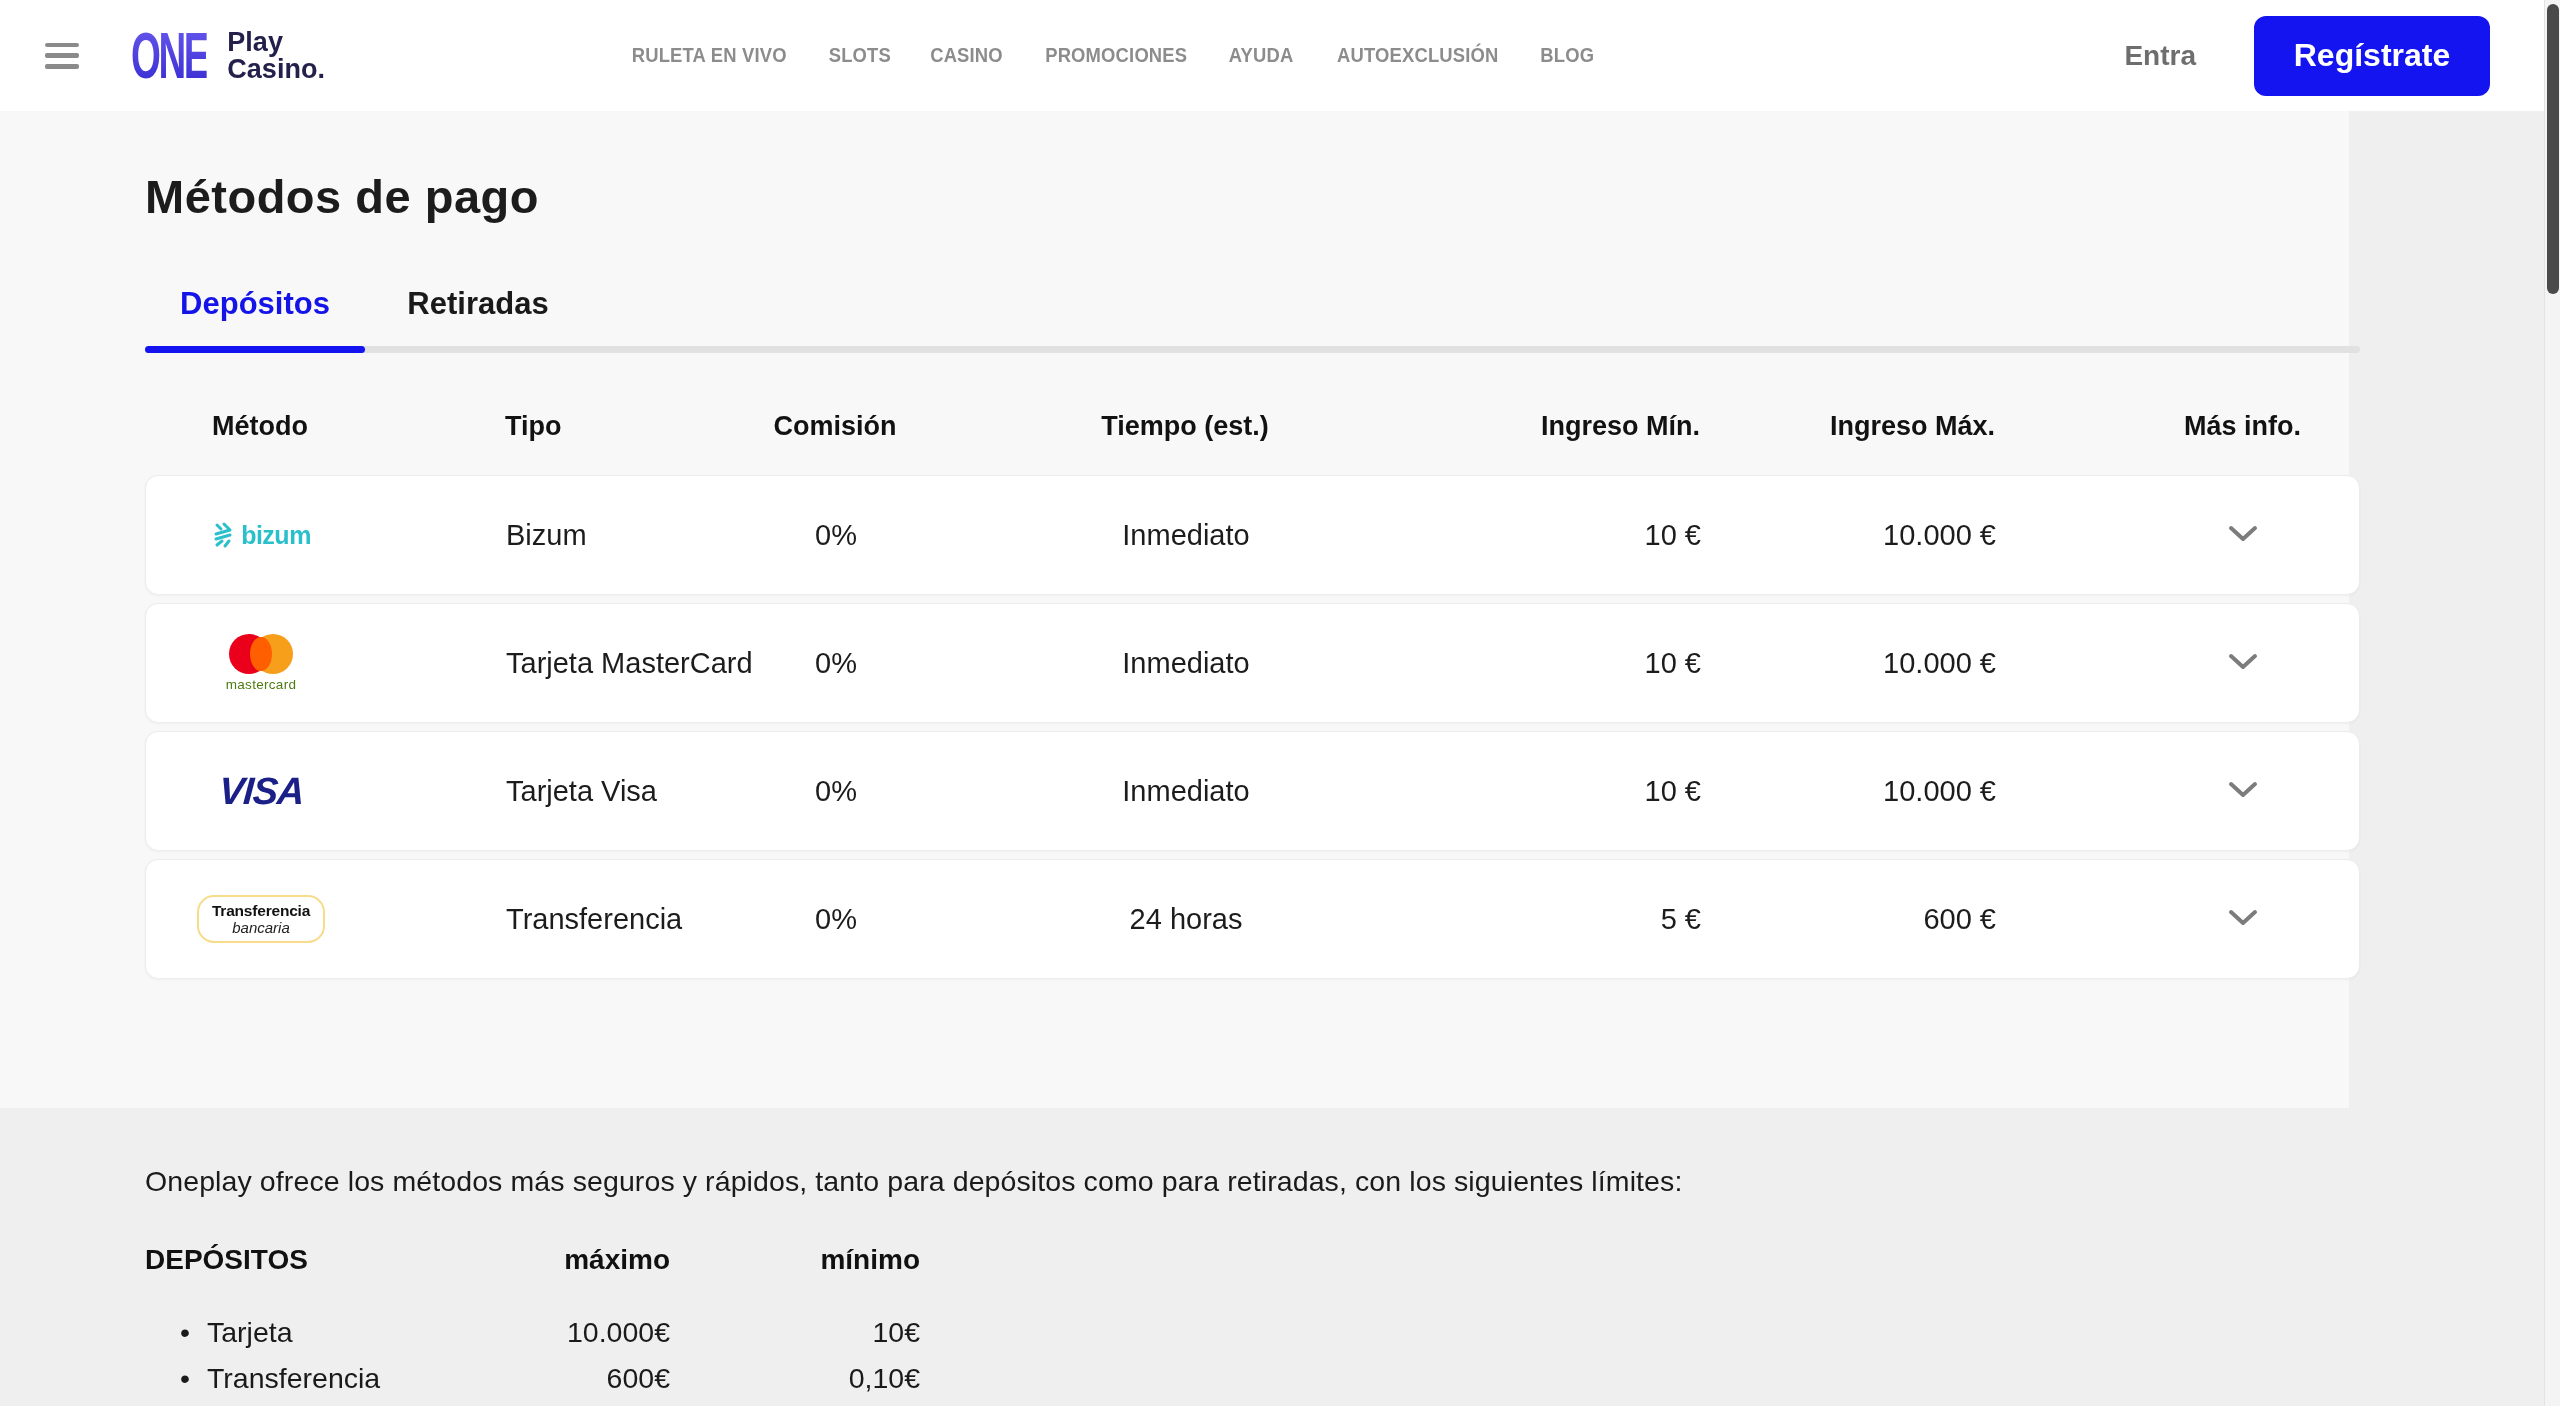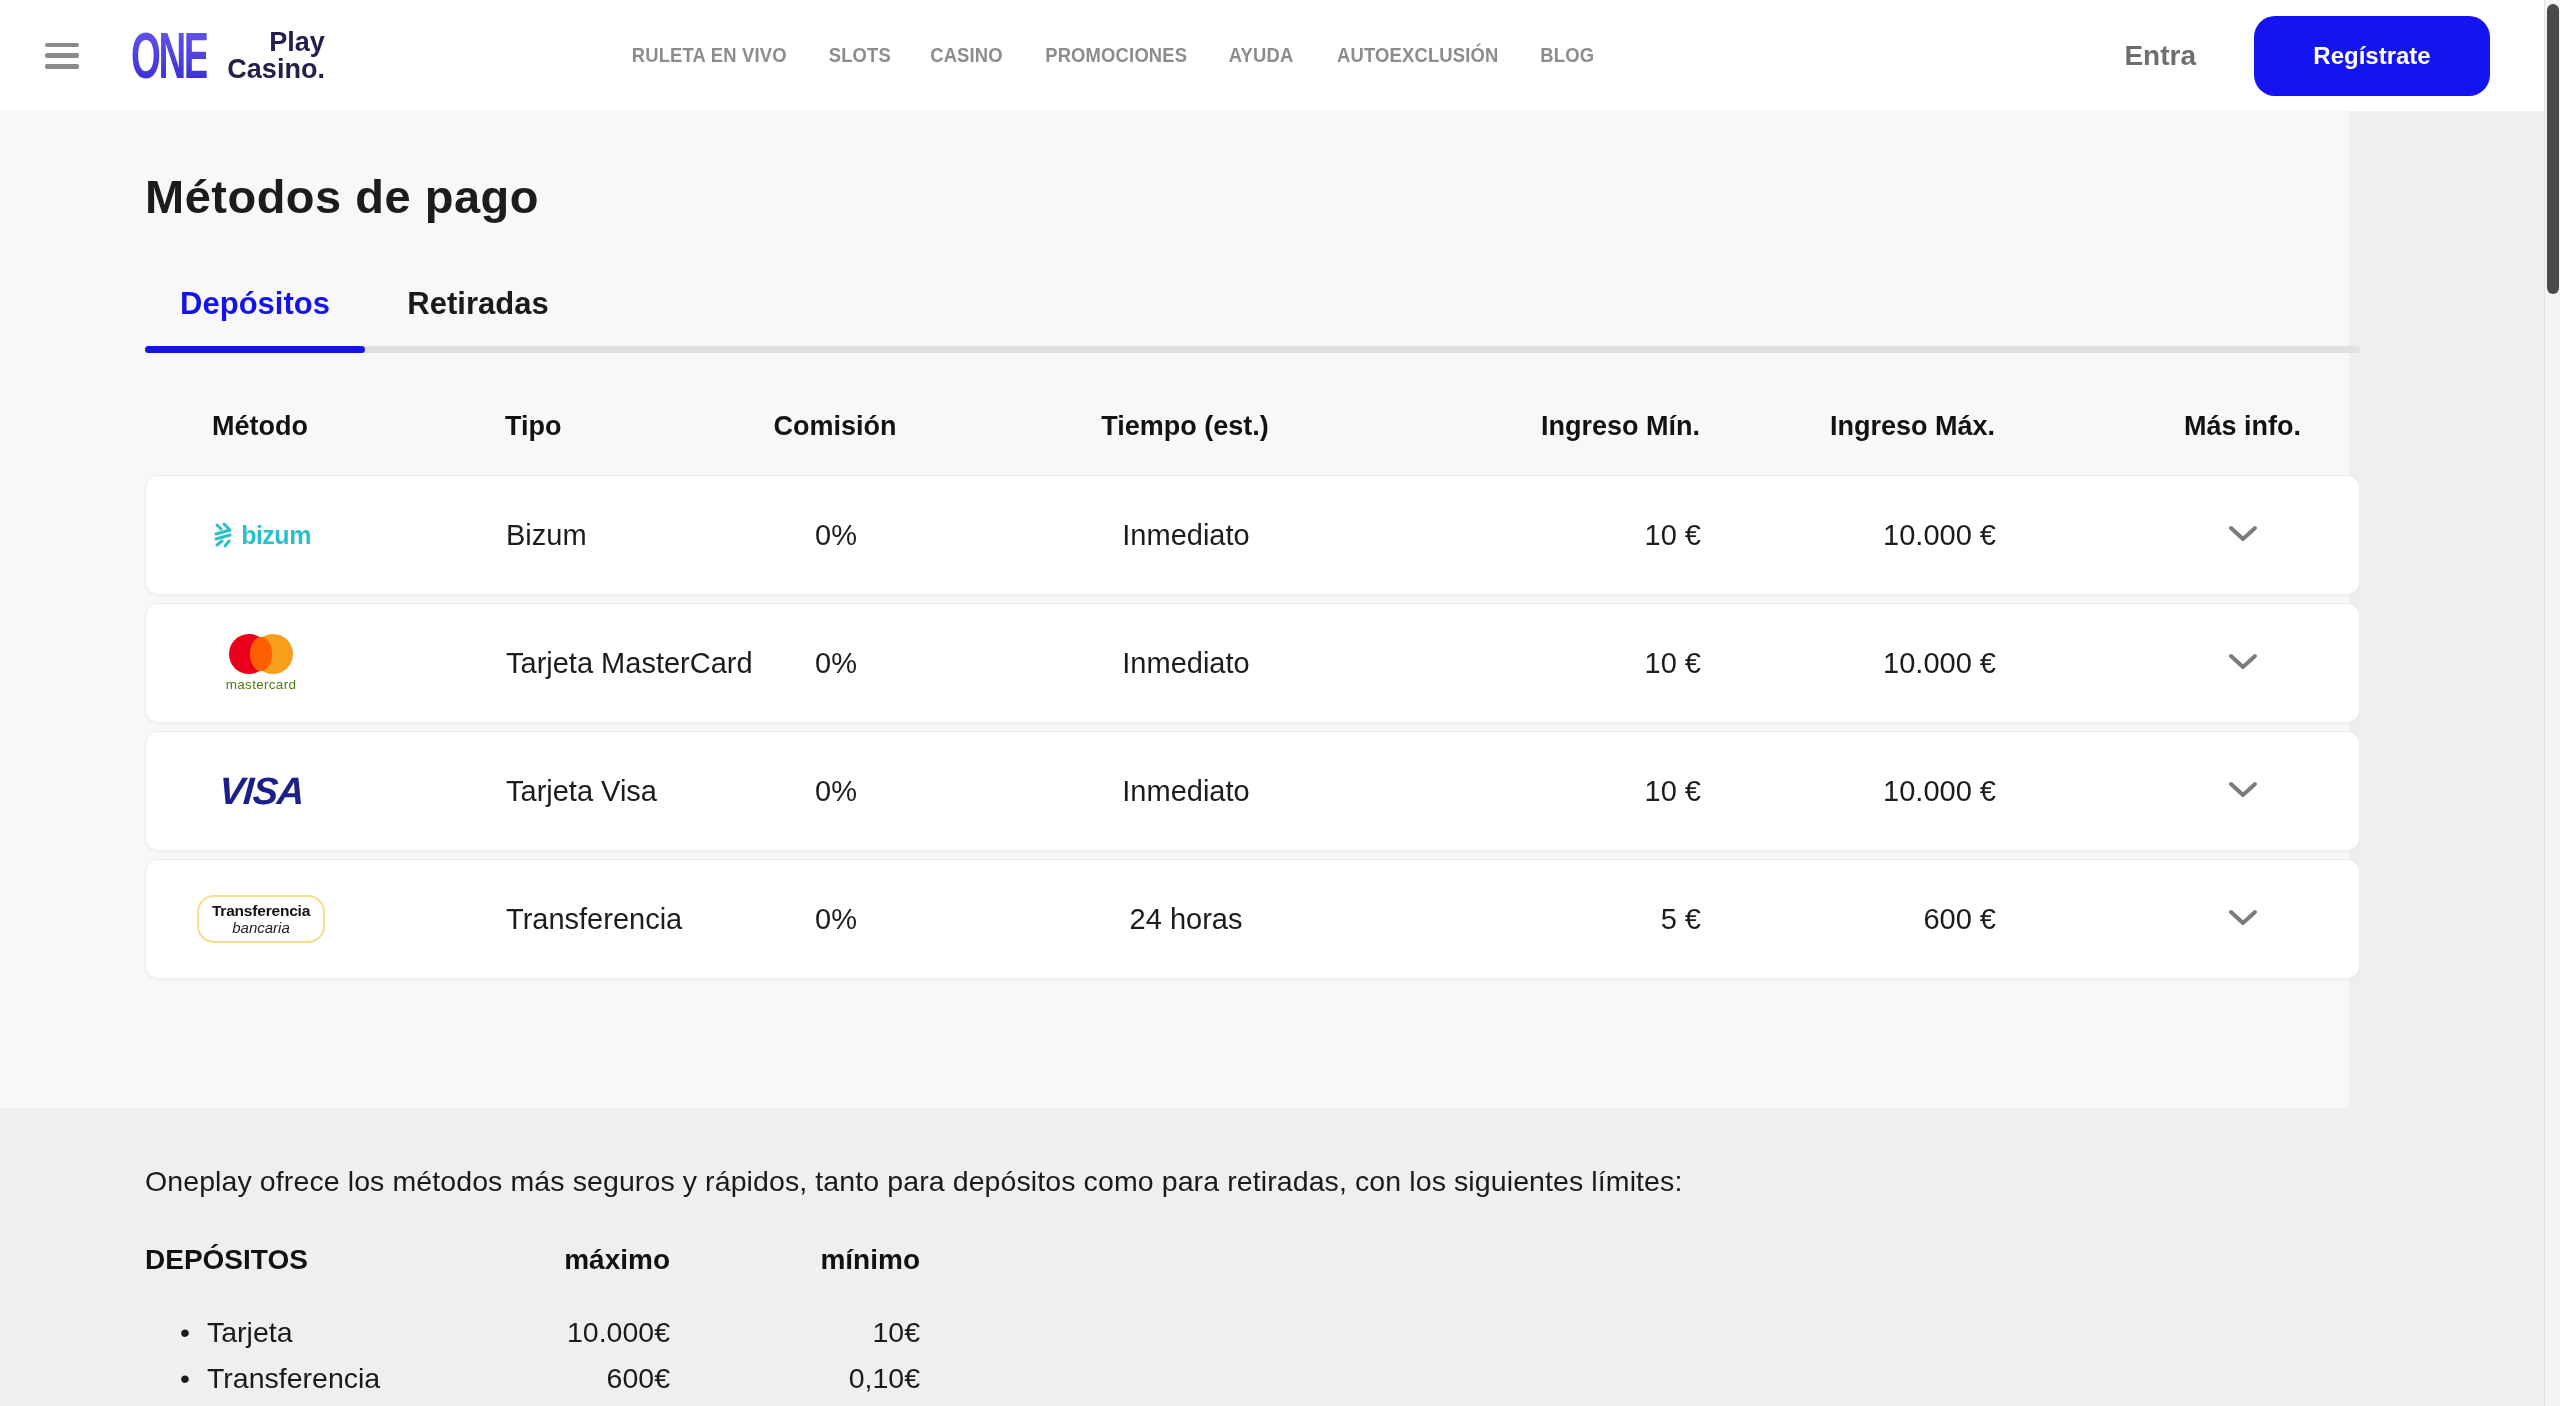--- a/index.html
+++ b/index.html
@@ -20,21 +20,21 @@
     padding-right: 70px;
   }
   .hamburger {
     margin-left: 45px;
     width: 34px; height: 26px;
     display: flex; flex-direction: column; justify-content: space-between;
     cursor: pointer;
   }
   .hamburger span { display:block; width: 34px; height: 4.5px; background:#8A8A8A; border-radius: 2px; }
 
-  .logo { display: flex; align-items: center; margin-left: 52px; cursor: pointer; text-align: right; }
+  .logo { display: flex; align-items: center; margin-left: 52px; cursor: pointer; }
   .logo-one {
     font-size: 62px; font-weight: bold; letter-spacing: -4px;
     transform: scaleX(0.62) scaleY(1.05); transform-origin: left center;
     background: linear-gradient(180deg, #6A5CF0 0%, #3428CE 100%);
     -webkit-background-clip: text; background-clip: text;
     color: transparent;
     margin-right: -26px;
   }
   .logo-text { display: flex; flex-direction: column; line-height: 27px; }
   .logo-text span { font-size: 27px; font-weight: bold; color: #23204B; letter-spacing: 0; }
@@ -48,23 +48,23 @@
   }
   .login-link {
     margin-left: auto;
     font-size: 28px; font-weight: bold; color: #6E6E6E;
     cursor: pointer; text-decoration: none;
   }
   .register-btn {
     margin-left: 58px;
     width: 236px; height: 80px;
     background: #1414F0; color: #FFFFFF;
-    border: none; border-radius: 21px;
+    border: none; border-radius: 12px;
     font-family: "Liberation Sans", sans-serif;
-    font-size: 24px; font-weight: bold;
+    font-size: 32px; font-weight: bold;
     cursor: pointer;
   }
 
   
   .main {
     width: 2349px; height: 997px;
     background: #F8F8F8;
     padding: 58px 0 0 145px;
   }
   .page-title {

